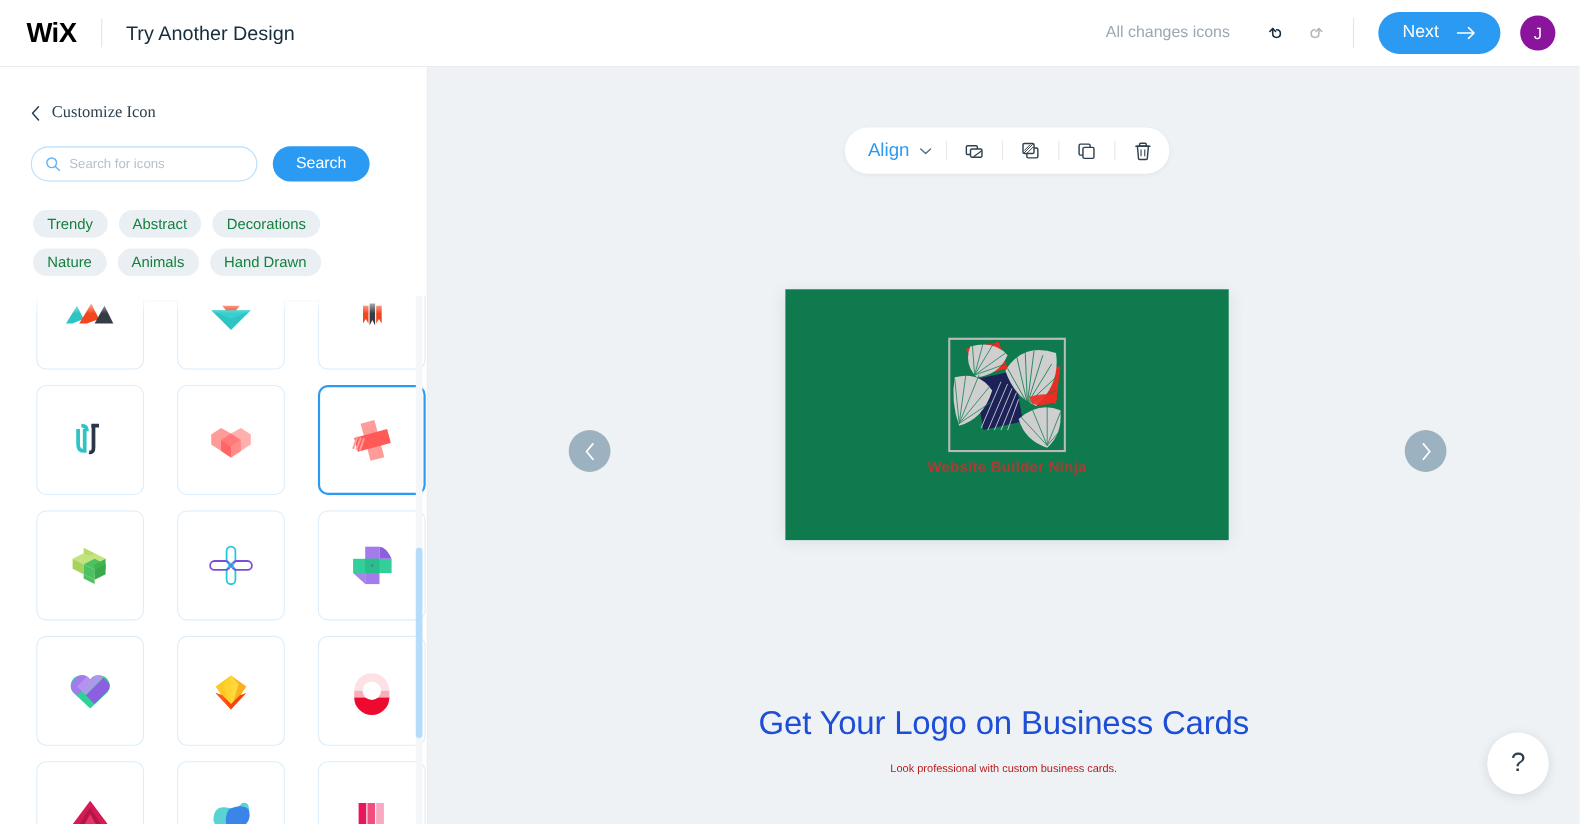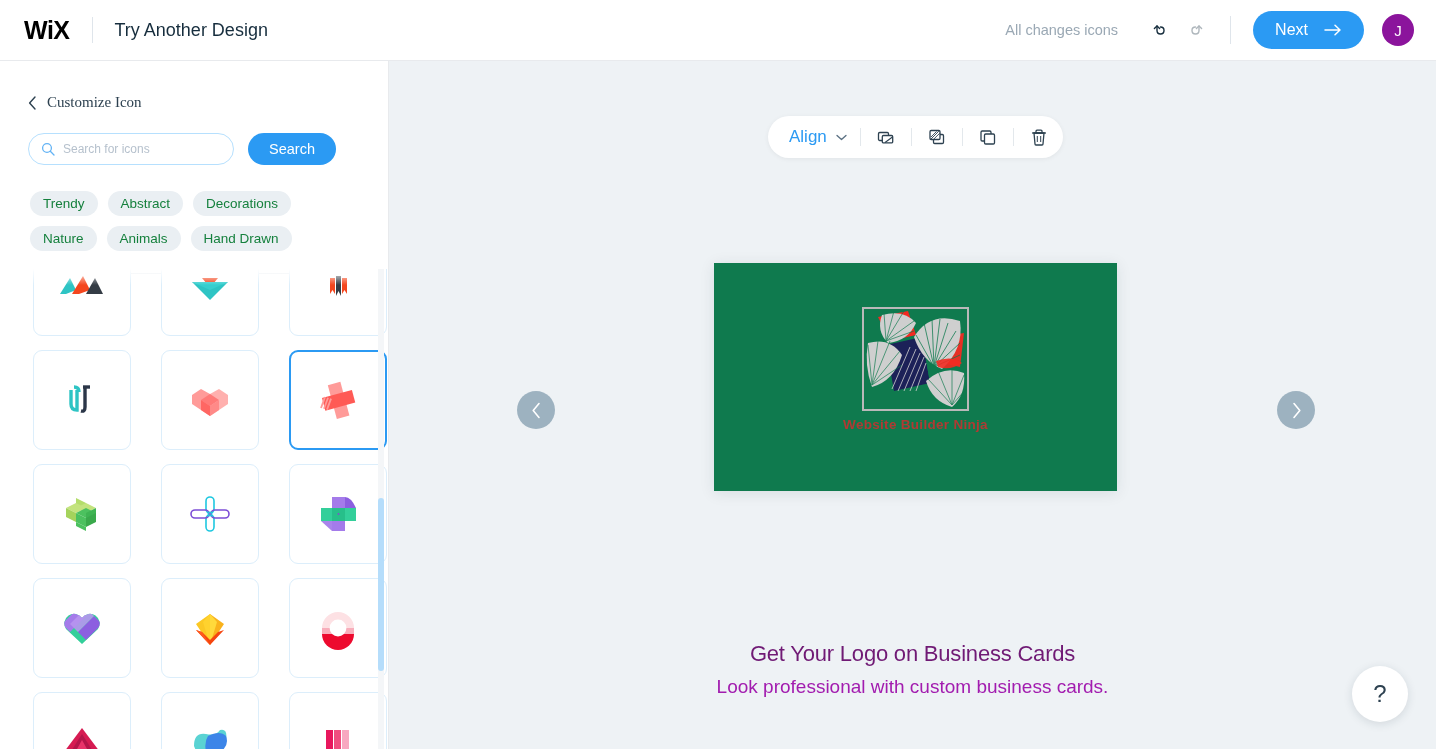--- a/index.html
+++ b/index.html
@@ -172,24 +172,24 @@
     display: flex; align-items: center; justify-content: center; cursor: pointer;
   }
   .nav-prev { left: 128px; }
   .nav-next { left: 888px; }
 
   .promo {
     position: absolute; top: 580px; left: 0; width: 1047px;
     text-align: center;
   }
   .promo-title {
-    font-size: 22px; color: #701a75; font-weight: 400; letter-spacing: -0.2px;
+    font-size: 30px; color: #1d4ed8; font-weight: 400; letter-spacing: -0.2px;
   }
   .promo-sub {
-    margin-top: 9px; font-size: 19px; color: #a21caf;
+    margin-top: 19px; font-size: 10px; color: #b91c1c;
   }
 
   .help-btn {
     position: absolute; top: 605px; left: 963px;
     width: 56px; height: 56px; border-radius: 50%;
     background: #ffffff; box-shadow: 0 2px 10px rgba(22,45,61,0.13);
     display: flex; align-items: center; justify-content: center;
     font-size: 24px; color: #2d4150; cursor: pointer;
   }
 </style>

